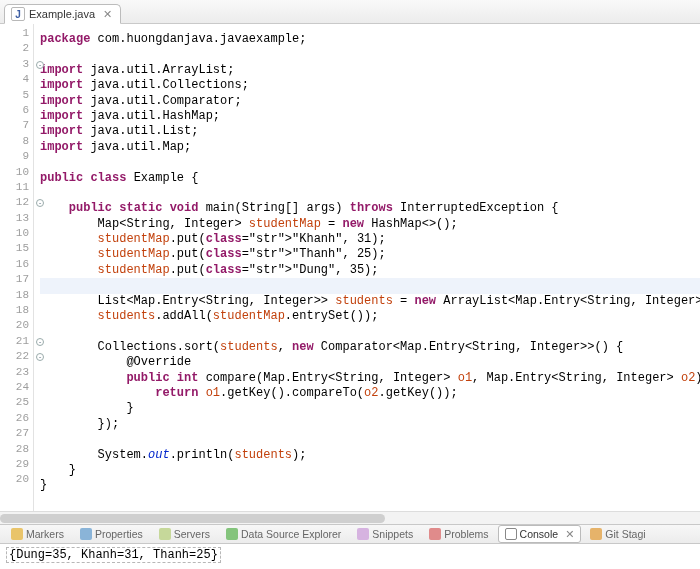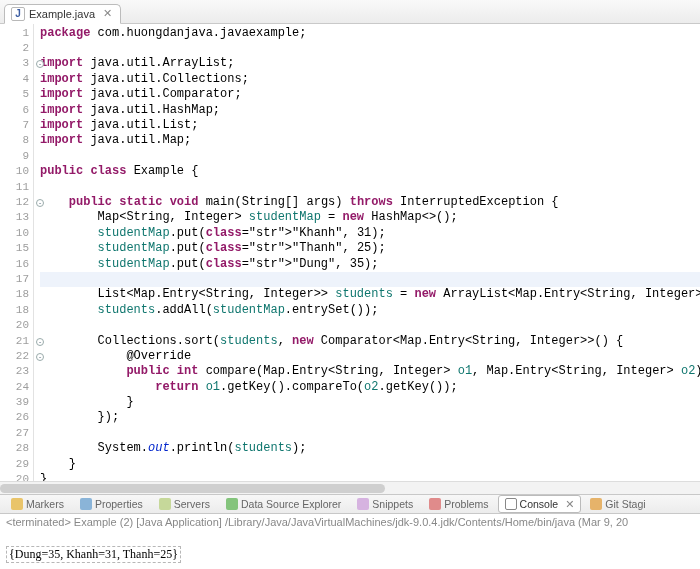--- a/index.html
+++ b/index.html
@@ -68,30 +68,30 @@
     height: 15.4px;
     line-height: 15.4px;
     padding-right: 4px;
     position: relative;
   }
   .fold-dot { position:absolute; right:-11px; top:4px; width:8px;height:8px;
     border:1px solid #9aa; border-radius:50%; background:#fff; font-size:7px;
     line-height:6px; text-align:center; color:#678; }
   .code {
     flex: 1;
-    padding: 2px 0 0 6px;
+    padding: 8px 0 0 6px;
     white-space: pre;
     font-size: 12px;
     line-height: 15.4px;
     overflow-x: auto;
   }
   .code .line { height: 15.4px; }
   .line.hl { background: #eef3fb; }
   .kw { color: #931a68; font-weight: bold; }
-  .fld { color: #0f766e; }
+  .fld { color: #c2410c; }
   .sfld { color: #0326cc; font-style: italic; font-family: Liberation Mono, monospace; }
   .views-bar {
     height: 20px;
     background: linear-gradient(#f7f7f7,#ececec);
     border-top: 1px solid #c8c8c8;
     border-bottom: 1px solid #c8c8c8;
     display: flex;
     gap: 2px;
     padding: 0 4px;
     font-family: -apple-system,"Helvetica Neue",Arial,sans-serif;
@@ -109,27 +109,27 @@
   .vi.cons{border:1px solid #888;background:#fff;} .vi.git{background:#e6b36a;}
   .console {
     background:#fff;
     font-family:-apple-system,"Helvetica Neue",Arial,sans-serif;
     font-size:11px;
     padding:2px 6px 6px 6px;
     border-top:0;
   }
   .console .term { color:#888; }
   .console .out {
-    font-family: Liberation Serif, serif;
+    font-family: Liberation Mono, monospace;
     font-size: 12px;
     color:#000;
     border:1px dashed #b7b7b7;
     display:inline-block;
     padding:0 2px;
-    margin-top:18px;
+    margin-top:1px;
   }
   .hscroll {
     height:13px;background:#f3f3f3;border-top:1px solid #ddd;position:relative;
   }
   .hscroll .thumb{ position:absolute;left:0;top:2px;height:9px;width:55%;
     background:#cfcfcf;border-radius:5px;}
 </style>
 </head>
 <body>
 
@@ -160,21 +160,21 @@
       <div class="ln">15</div>
       <div class="ln">16</div>
       <div class="ln">17</div>
       <div class="ln">18</div>
       <div class="ln">18</div>
       <div class="ln">20</div>
       <div class="ln">21<div class="fold-dot">-</div></div>
       <div class="ln">22<div class="fold-dot">-</div></div>
       <div class="ln">23</div>
       <div class="ln">24</div>
-      <div class="ln">39</div>
+      <div class="ln">25</div>
       <div class="ln">26</div>
       <div class="ln">27</div>
       <div class="ln">28</div>
       <div class="ln">29</div>
       <div class="ln">20</div>
     </div>
   <div class="code" id="code"><div class="line"><span class="kw">package</span> com.huongdanjava.javaexample;</div><div class="line">&nbsp;</div><div class="line"><span class="kw">import</span> java.util.ArrayList;</div><div class="line"><span class="kw">import</span> java.util.Collections;</div><div class="line"><span class="kw">import</span> java.util.Comparator;</div><div class="line"><span class="kw">import</span> java.util.HashMap;</div><div class="line"><span class="kw">import</span> java.util.List;</div><div class="line"><span class="kw">import</span> java.util.Map;</div><div class="line">&nbsp;</div><div class="line"><span class="kw">public</span> <span class="kw">class</span> Example {</div><div class="line">&nbsp;</div><div class="line">    <span class="kw">public</span> <span class="kw">static</span> <span class="kw">void</span> main(String[] args) <span class="kw">throws</span> InterruptedException {</div><div class="line">        Map&lt;String, Integer&gt; <span class="fld">studentMap</span> = <span class="kw">new</span> HashMap&lt;&gt;();</div><div class="line">        <span class="fld">studentMap</span>.put(<span <span="" class="kw">class</span>="str"&gt;"Khanh", 31);</div><div class="line">        <span class="fld">studentMap</span>.put(<span <span="" class="kw">class</span>="str"&gt;"Thanh", 25);</div><div class="line">        <span class="fld">studentMap</span>.put(<span <span="" class="kw">class</span>="str"&gt;"Dung", 35);</div><div class="line hl">&nbsp;</div><div class="line">        List&lt;Map.Entry&lt;String, Integer&gt;&gt; <span class="fld">students</span> = <span class="kw">new</span> ArrayList&lt;Map.Entry&lt;String, Integer&gt;&gt;();</div><div class="line">        <span class="fld">students</span>.addAll(<span class="fld">studentMap</span>.entrySet());</div><div class="line">&nbsp;</div><div class="line">        Collections.sort(<span class="fld">students</span>, <span class="kw">new</span> Comparator&lt;Map.Entry&lt;String, Integer&gt;&gt;() {</div><div class="line">            @Override</div><div class="line">            <span class="kw">public</span> <span class="kw">int</span> compare(Map.Entry&lt;String, Integer&gt; <span class="fld">o1</span>, Map.Entry&lt;String, Integer&gt; <span class="fld">o2</span>) {</div><div class="line">                <span class="kw">return</span> <span class="fld">o1</span>.getKey().compareTo(<span class="fld">o2</span>.getKey());</div><div class="line">            }</div><div class="line">        });</div><div class="line">&nbsp;</div><div class="line">        System.<span class="sfld">out</span>.println(<span class="fld">students</span>);</div><div class="line">    }</div><div class="line">}</div></div>
 </div>
 <div class="hscroll">
   <div class="thumb"></div>
@@ -210,15 +210,14 @@
       <span>Console</span>
       <span class="close-x">✕</span>
     </div>
   <div class="view-tab">
       <span class="vi git"></span>
       <span>Git Stagi</span>
     </div>
 </div>
 
 <div class="console">
-  <div class="term">&lt;terminated&gt; Example (2) [Java Application] /Library/Java/JavaVirtualMachines/jdk-9.0.4.jdk/Contents/Home/bin/java (Mar 9, 20</div>
   <div><span class="out">{Dung=35, Khanh=31, Thanh=25}</span></div>
 </div>
 
 </body></html>

